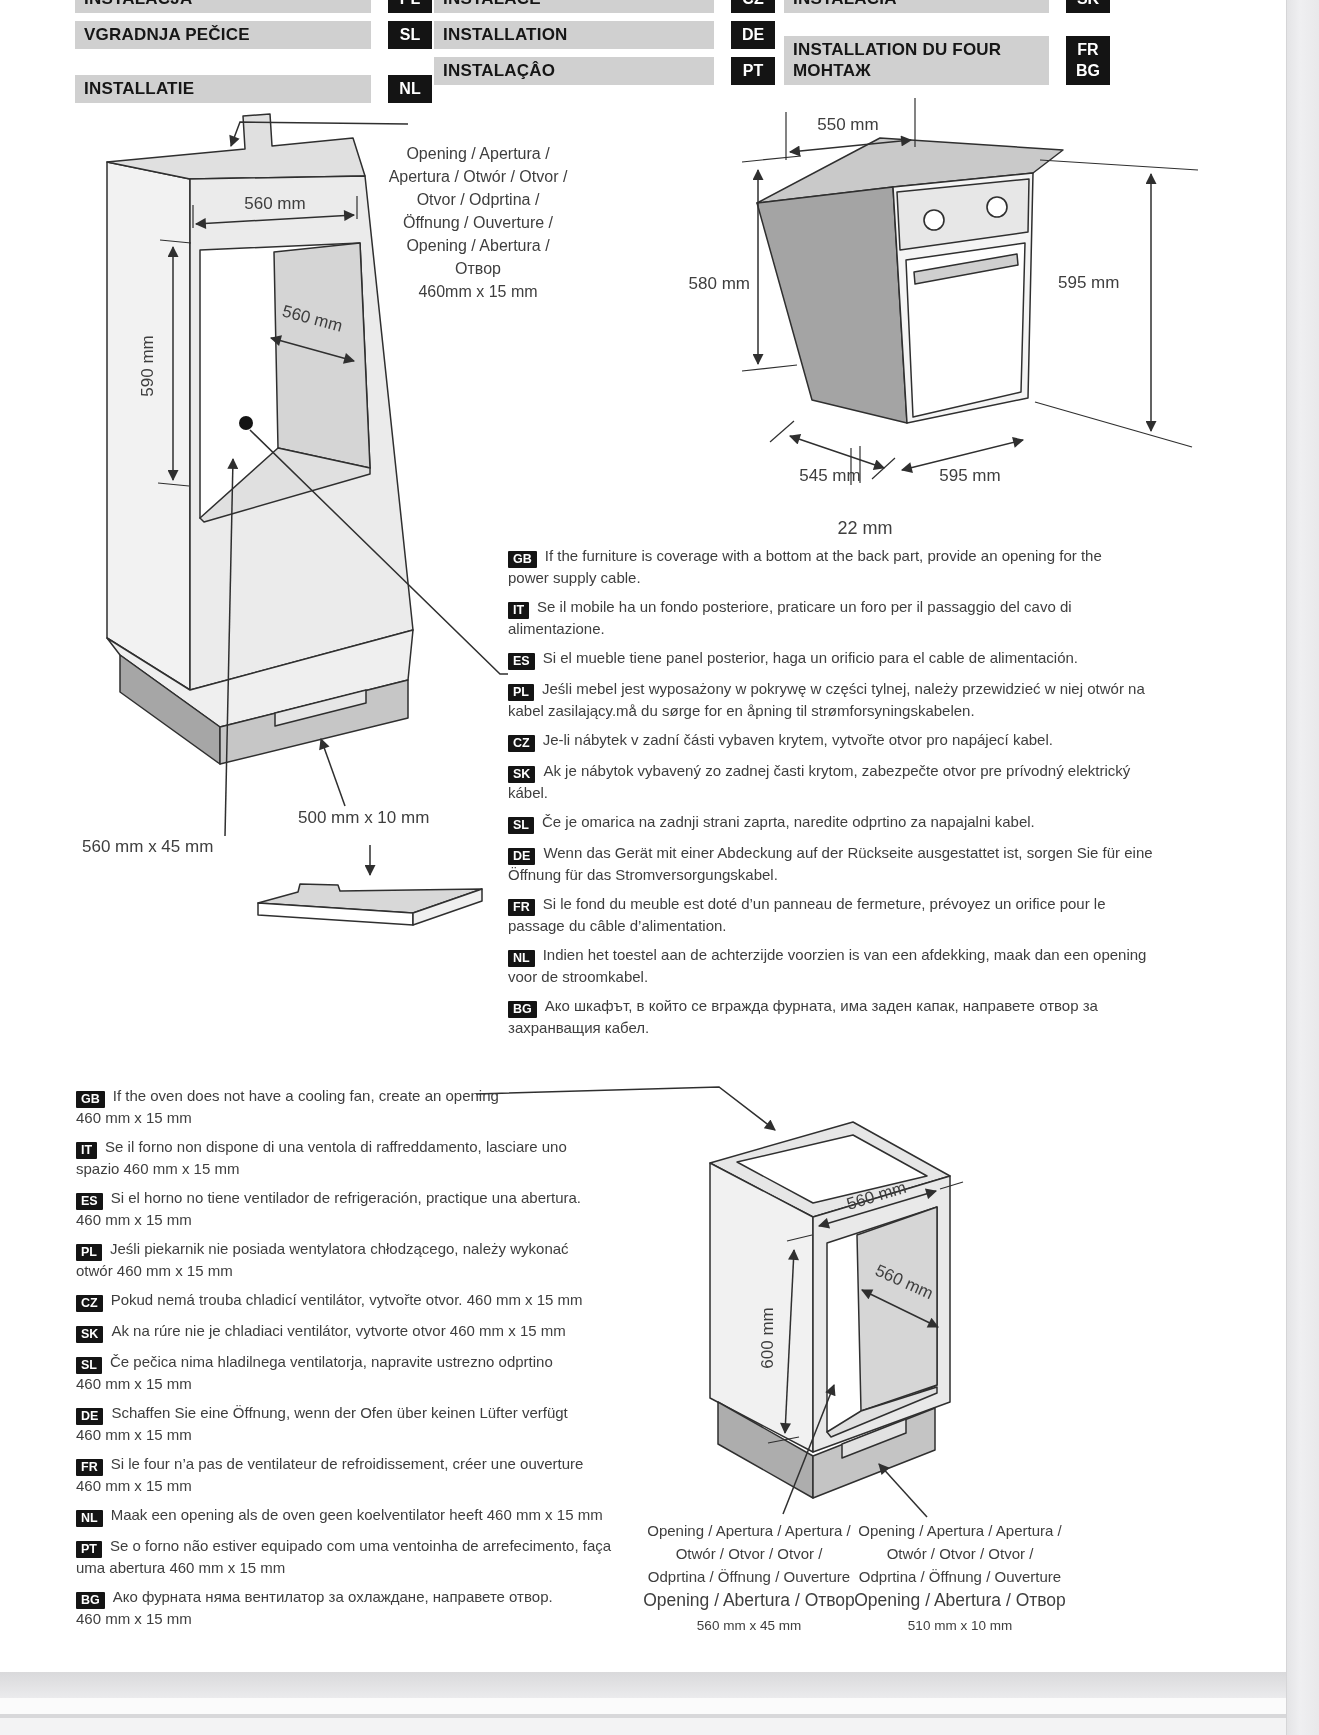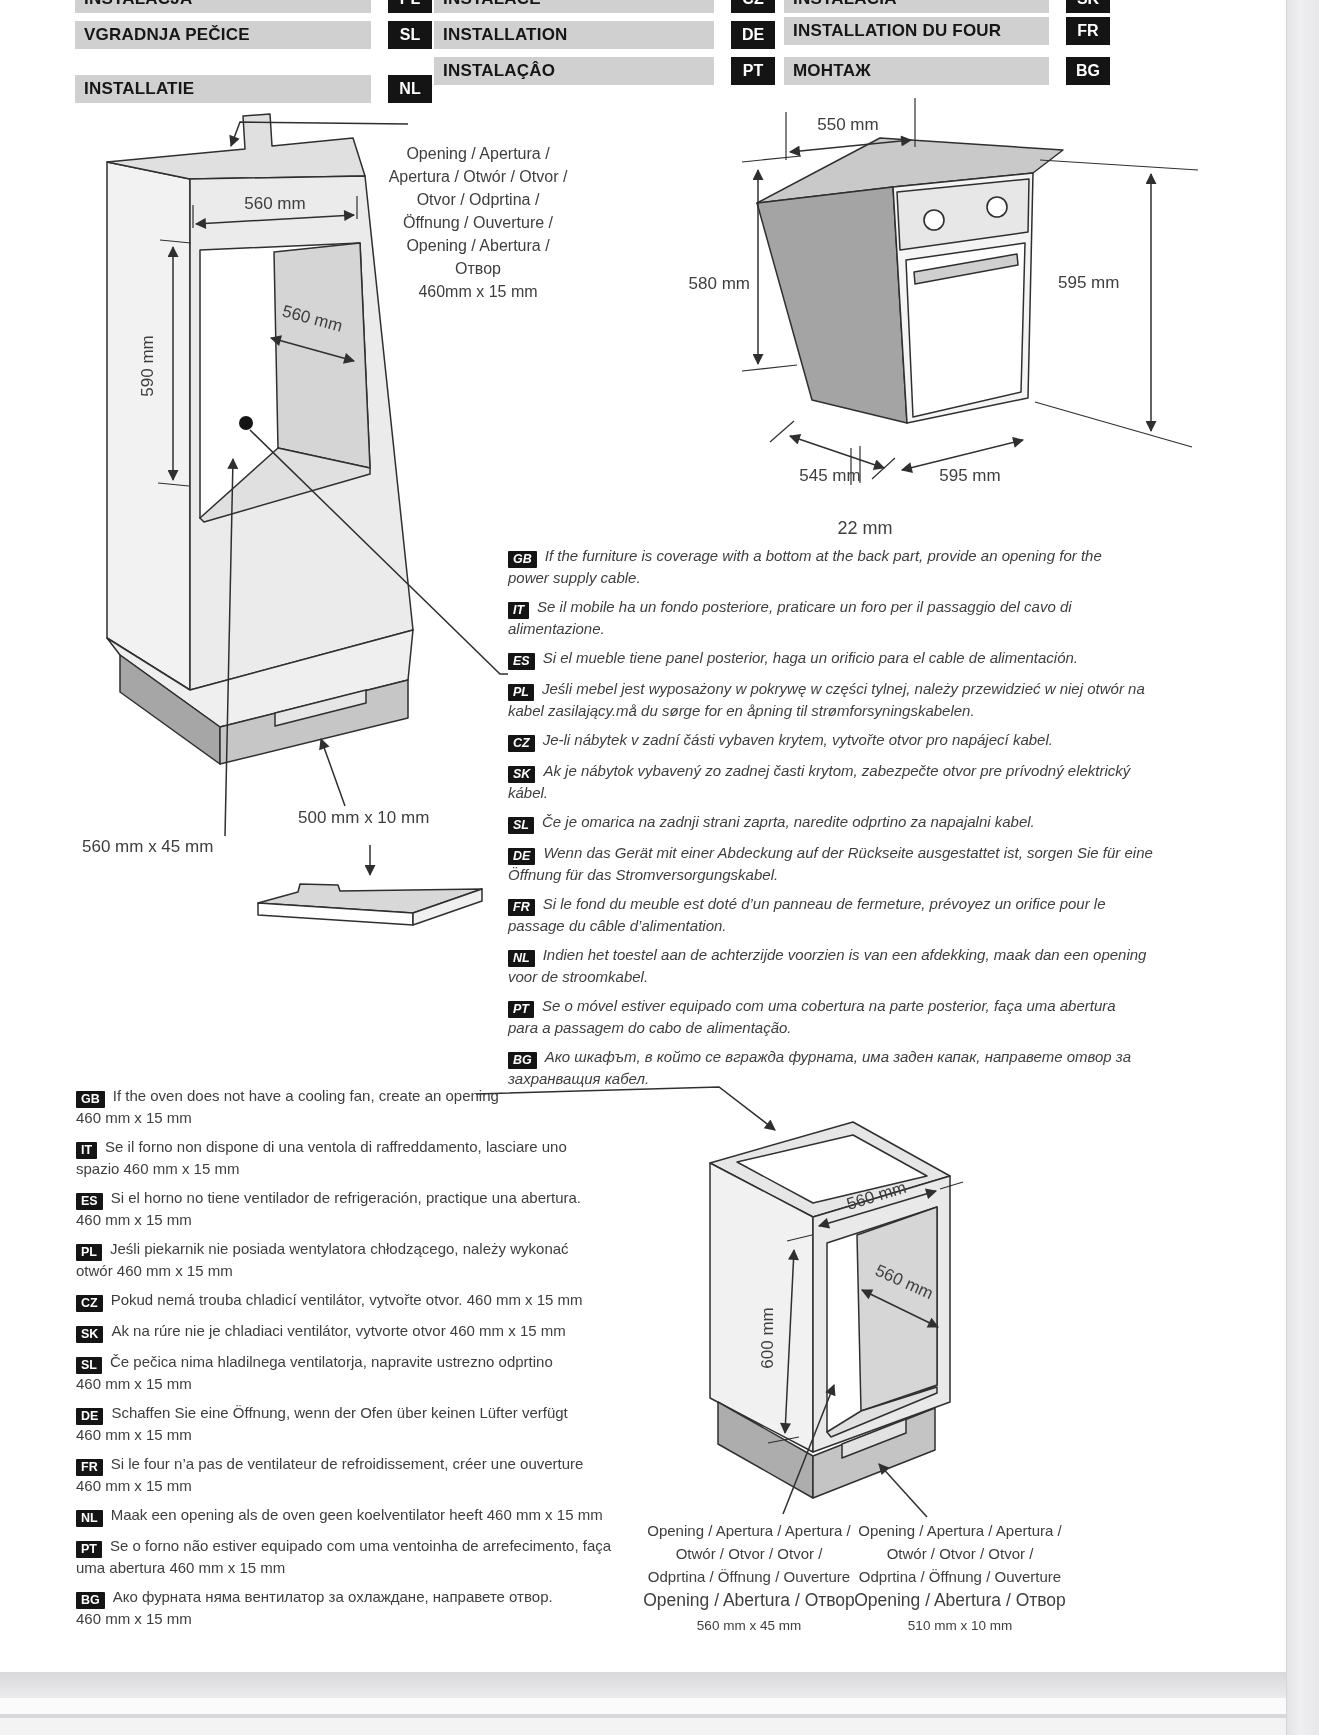--- a/index.html
+++ b/index.html
@@ -37,21 +37,21 @@
 
   
   .notes{position:absolute;color:#3e3e3e;}
   .notes p{margin:0 0 9px 0;font-size:15px;line-height:20px;}
   .notes .t{white-space:pre-line;}
   .lang{
     display:inline-block;background:#141414;color:#fff;font-weight:bold;
     font-size:12.5px;line-height:1;padding:2.5px 5px;margin-right:8px;
     vertical-align:-2px;border-radius:1px;
   }
-  .cable-notes{left:508px;top:546px;width:690px;font-style:italic;}
+  .cable-notes{left:508px;top:546px;width:690px;}
   .fan-notes{left:76px;top:1086px;width:565px;}
 
   .top-note{
     position:absolute;left:378px;top:142px;width:200px;text-align:center;
     font-size:16px;line-height:23px;color:#3e3e3e;
   }
   .top-note span{display:block;}
 
   .caption{position:absolute;top:1519px;width:262px;text-align:center;color:#3e3e3e;}
   .caption .cap-l{display:block;font-size:15px;line-height:23px;}
@@ -95,21 +95,21 @@
         <span>VGRADNJA PEČICE</span>
       </div>
     <div class="hbadge">SL</div>
   </div>
   <div class="hcell" style="left:434px;top:21px;width:341px;">
     <div class="hbar">
         <span>INSTALLATION</span>
       </div>
     <div class="hbadge">DE</div>
   </div>
-  <div class="hcell" style="left:784px;top:17px;width:326px;">
+  <div class="hcell" style="left:784px;top:36px;width:326px;">
     <div class="hbar">
         <span>INSTALLATION DU FOUR</span>
       </div>
     <div class="hbadge">FR</div>
   </div>
 
   <div class="hcell" style="left:75px;top:57px;width:357px;margin-top:18px;">
     <div class="hbar">
         <span>INSTALLATIE</span>
       </div>
@@ -264,22 +264,20 @@
     <p><span class="lang">CZ</span><span class="t">Je-li nábytek v zadní části vybaven krytem, vytvořte otvor pro napájecí kabel.</span></p>
     <p><span class="lang">SK</span><span class="t">Ak je nábytok vybavený zo zadnej časti krytom, zabezpečte otvor pre prívodný elektrický
 kábel.</span></p>
     <p><span class="lang">SL</span><span class="t">Če je omarica na zadnji strani zaprta, naredite odprtino za napajalni kabel.</span></p>
     <p><span class="lang">DE</span><span class="t">Wenn das Gerät mit einer Abdeckung auf der Rückseite ausgestattet ist, sorgen Sie für eine
 Öffnung für das Stromversorgungskabel.</span></p>
     <p><span class="lang">FR</span><span class="t">Si le fond du meuble est doté d’un panneau de fermeture, prévoyez un orifice pour le
 passage du câble d’alimentation.</span></p>
     <p><span class="lang">NL</span><span class="t">Indien het toestel aan de achterzijde voorzien is van een afdekking, maak dan een opening
 voor de stroomkabel.</span></p>
-    <p><span class="lang">PT</span><span class="t">Se o móvel estiver equipado com uma cobertura na parte posterior, faça uma abertura
-para a passagem do cabo de alimentação.</span></p>
     <p><span class="lang">BG</span><span class="t">Ако шкафът, в който се вгражда фурната, има заден капак, направете отвор за
 захранващия кабел.</span></p>
   </div>
 
   <div class="notes fan-notes">
     <p><span class="lang">GB</span><span class="t">If the oven does not have a cooling fan, create an opening
 460 mm x 15 mm</span></p>
     <p><span class="lang">IT</span><span class="t">Se il forno non dispone di una ventola di raffreddamento, lasciare uno
 spazio 460 mm x 15 mm</span></p>
     <p><span class="lang">ES</span><span class="t">Si el horno no tiene ventilador de refrigeración, practique una abertura.

